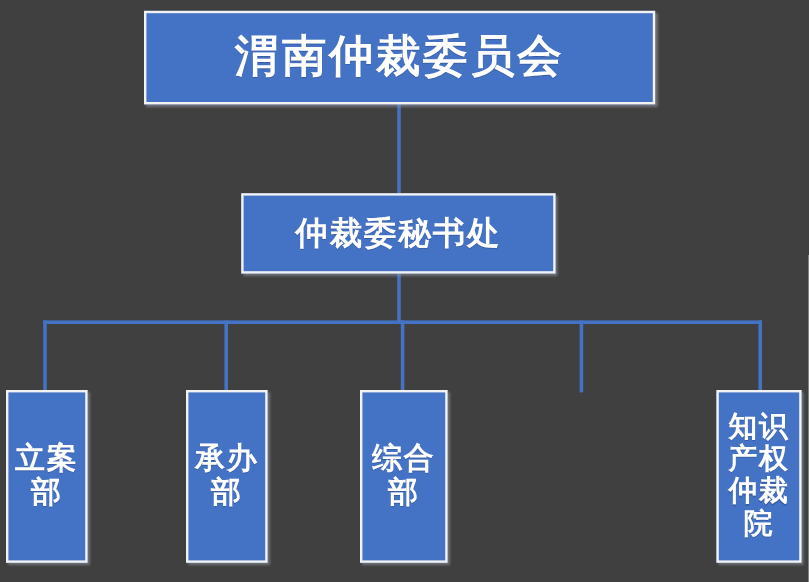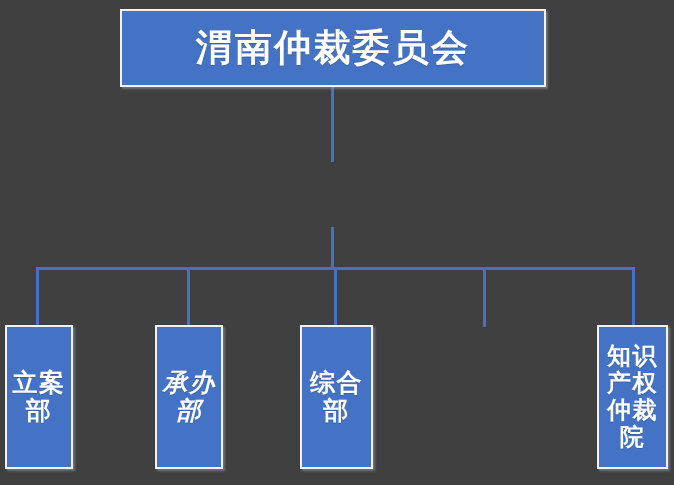--- a/index.html
+++ b/index.html
@@ -56,21 +56,21 @@
     font-size: 27px;
     font-weight: 700;
   }
   .node-leaf {
     top: 325px;
     height: 144px;
     font-size: 25px;
     font-weight: 700;
   }
   #node-leaf-0 { left: 5px;   width: 68px; text-align: center; }
-  #node-leaf-1 { left: 155px; width: 68px; font-style: italic; }
+  #node-leaf-1 { left: 155px; width: 68px; }
   #node-leaf-2 { left: 300px; width: 73px; }
   #node-leaf-3 { left: 448px; width: 73px; }
   #node-leaf-4 { left: 597px; width: 71px; font-size: 24px; }
 
   
   .conn {
     position: absolute;
     background: #4472c4;
     z-index: 1;
   }
@@ -98,20 +98,23 @@
   <div class="conn conn-v conn-drop" id="conn-drop-0"></div>
   <div class="conn conn-v conn-drop" id="conn-drop-1"></div>
   <div class="conn conn-v conn-drop" id="conn-drop-2"></div>
   <div class="conn conn-v conn-drop" id="conn-drop-3"></div>
   <div class="conn conn-v conn-drop" id="conn-drop-4"></div>
 
   <div class="node" id="node-root">
     <span class="node-label">渭南仲裁委员会</span>
   </div>
 
+  <div class="node" id="node-secretariat">
+    <span class="node-label">仲裁委秘书处</span>
+  </div>
 
   <div class="node node-leaf" id="node-leaf-0">
     <span class="node-label">立案部</span>
   </div>
   <div class="node node-leaf" id="node-leaf-1">
     <span class="node-label">承办部</span>
   </div>
   <div class="node node-leaf" id="node-leaf-2">
     <span class="node-label">综合部</span>
   </div>

